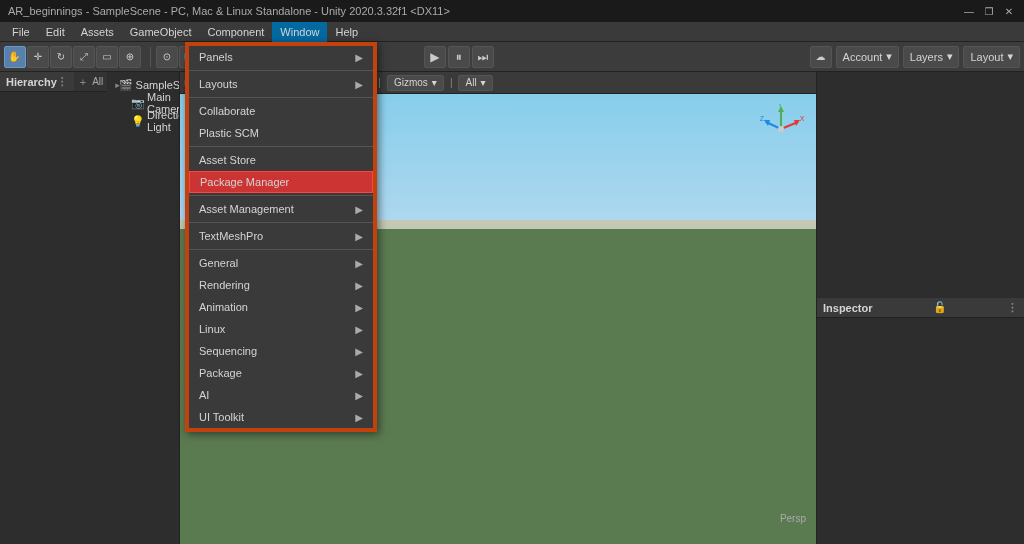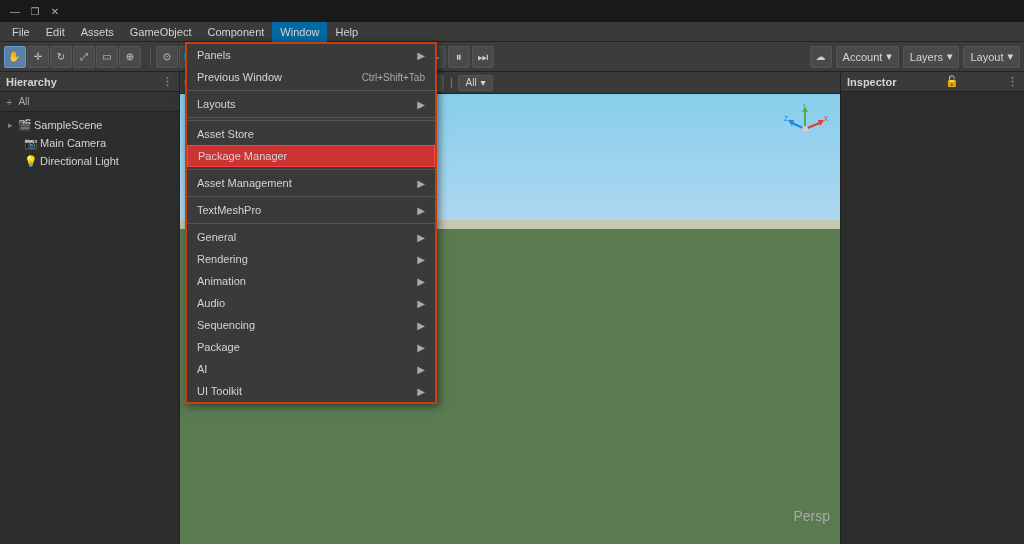--- a/index.html
+++ b/index.html
@@ -148,21 +148,21 @@
       display: flex;
       height: calc(544px - 22px - 20px - 30px);
     }
 
     
     #hierarchy {
       width: 180px;
       background: #2d2d2d;
       border-right: 1px solid #222;
       display: flex;
-      flex-direction: column;
+      flex-direction: row;
     }
     .panel-header {
       height: 20px;
       background: #3a3a3a;
       border-bottom: 1px solid #222;
       display: flex;
       align-items: center;
       padding: 0 6px;
       font-size: 11px;
       font-weight: bold;
@@ -237,45 +237,46 @@
     .scene-persp {
       position: absolute;
       bottom: 20px;
       right: 10px;
       font-size: 10px;
       color: #aaa;
     }
 
     
     #inspector {
-      width: 184px;
+      width: 208px;
       background: #2d2d2d;
       border-left: 1px solid #222;
       display: flex;
       flex-direction: column;
+      justify-content: center;
     }
     .inspector-header {
       height: 20px;
       background: #3a3a3a;
       border-bottom: 1px solid #222;
       display: flex;
       align-items: center;
       padding: 0 6px;
       font-size: 11px;
       font-weight: bold;
     }
 
     
     #window-menu {
       position: absolute;
       top: 42px;
       left: 185px;
-      width: 252px;
+      width: 192px;
       background: #3a3a3a;
-      border: 2px solid #c2410c;
+      border: 4px solid #c2410c;
       box-shadow: 2px 2px 8px rgba(0,0,0,0.5);
       z-index: 1000;
     }
     .menu-section-item {
       height: 22px;
       display: flex;
       align-items: center;
       padding: 0 10px;
       cursor: pointer;
       font-size: 11px;
@@ -354,20 +355,21 @@
       cursor: pointer;
       color: #888;
       font-size: 11px;
       padding: 0 2px;
     }
   </style>
 </head>
 <body>
 
 <div id="title-bar">
+  <span class="title-text">AR_beginnings - SampleScene - PC, Mac &amp; Linux Standalone - Unity 2020.3.32f1 &lt;DX11&gt;</span>
   <div class="window-controls">
     <span class="win-btn">—</span>
     <span class="win-btn">❐</span>
     <span class="win-btn">✕</span>
   </div>
 </div>
 
 <div id="menu-bar">
   <div class="menu-item">File</div>
   <div class="menu-item">Edit</div>
@@ -491,49 +493,51 @@
           <line x1="25" y1="25" x2="10" y2="18" stroke="#1E88E5" stroke-width="2"></line>
           <polygon points="8,16 14,16 12,22" fill="#1E88E5"></polygon>
 
           <circle cx="25" cy="25" r="3" fill="#ccc"></circle>
 
           <text x="24" y="3" fill="#4CAF50" font-size="7" text-anchor="middle">Y</text>
           <text x="46" y="17" fill="#E53935" font-size="7" text-anchor="middle">X</text>
           <text x="6" y="17" fill="#1E88E5" font-size="7" text-anchor="middle">Z</text>
         </svg>
       </div>
-      <div class="scene-persp" style="font-size:14px;color:#aaa;margin-top:23px;">Persp</div>
+      <div class="scene-persp" style="font-size:10px;color:#aaa;margin-top:23px;">Persp</div>
     </div>
   </div>
 
   <div id="inspector">
     <div class="inspector-header">
       <span>Inspector</span>
       <span class="inspector-lock">🔓</span>
       <span class="panel-header-icon">⋮</span>
     </div>
   </div>
 
 </div>
 
 <div id="window-menu">
   <div class="menu-section-item">
     <span>Panels</span>
     <span class="menu-arrow">▶</span>
   </div>
-  <div class="menu-section-item">
-    <span>Previous Window</span>
-    <span class="menu-shortcut">Ctrl+Shift+Tab</span>
-  </div>
   <div class="menu-divider"></div>
   <div class="menu-section-item">
     <span>Layouts</span>
     <span class="menu-arrow">▶</span>
   </div>
   <div class="menu-divider"></div>
+  <div class="menu-section-item">
+    <span>Collaborate</span>
+  </div>
+  <div class="menu-section-item">
+    <span>Plastic SCM</span>
+  </div>
   <div class="menu-divider"></div>
   <div class="menu-section-item">
     <span>Asset Store</span>
   </div>
   <div class="menu-section-item highlighted">
     <span>Package Manager</span>
   </div>
   <div class="menu-divider"></div>
   <div class="menu-section-item">
     <span>Asset Management</span>
@@ -551,21 +555,21 @@
   </div>
   <div class="menu-section-item">
     <span>Rendering</span>
     <span class="menu-arrow">▶</span>
   </div>
   <div class="menu-section-item">
     <span>Animation</span>
     <span class="menu-arrow">▶</span>
   </div>
   <div class="menu-section-item">
-    <span>Audio</span>
+    <span>Linux</span>
     <span class="menu-arrow">▶</span>
   </div>
   <div class="menu-section-item">
     <span>Sequencing</span>
     <span class="menu-arrow">▶</span>
   </div>
   <div class="menu-section-item">
     <span>Package</span>
     <span class="menu-arrow">▶</span>
   </div>

